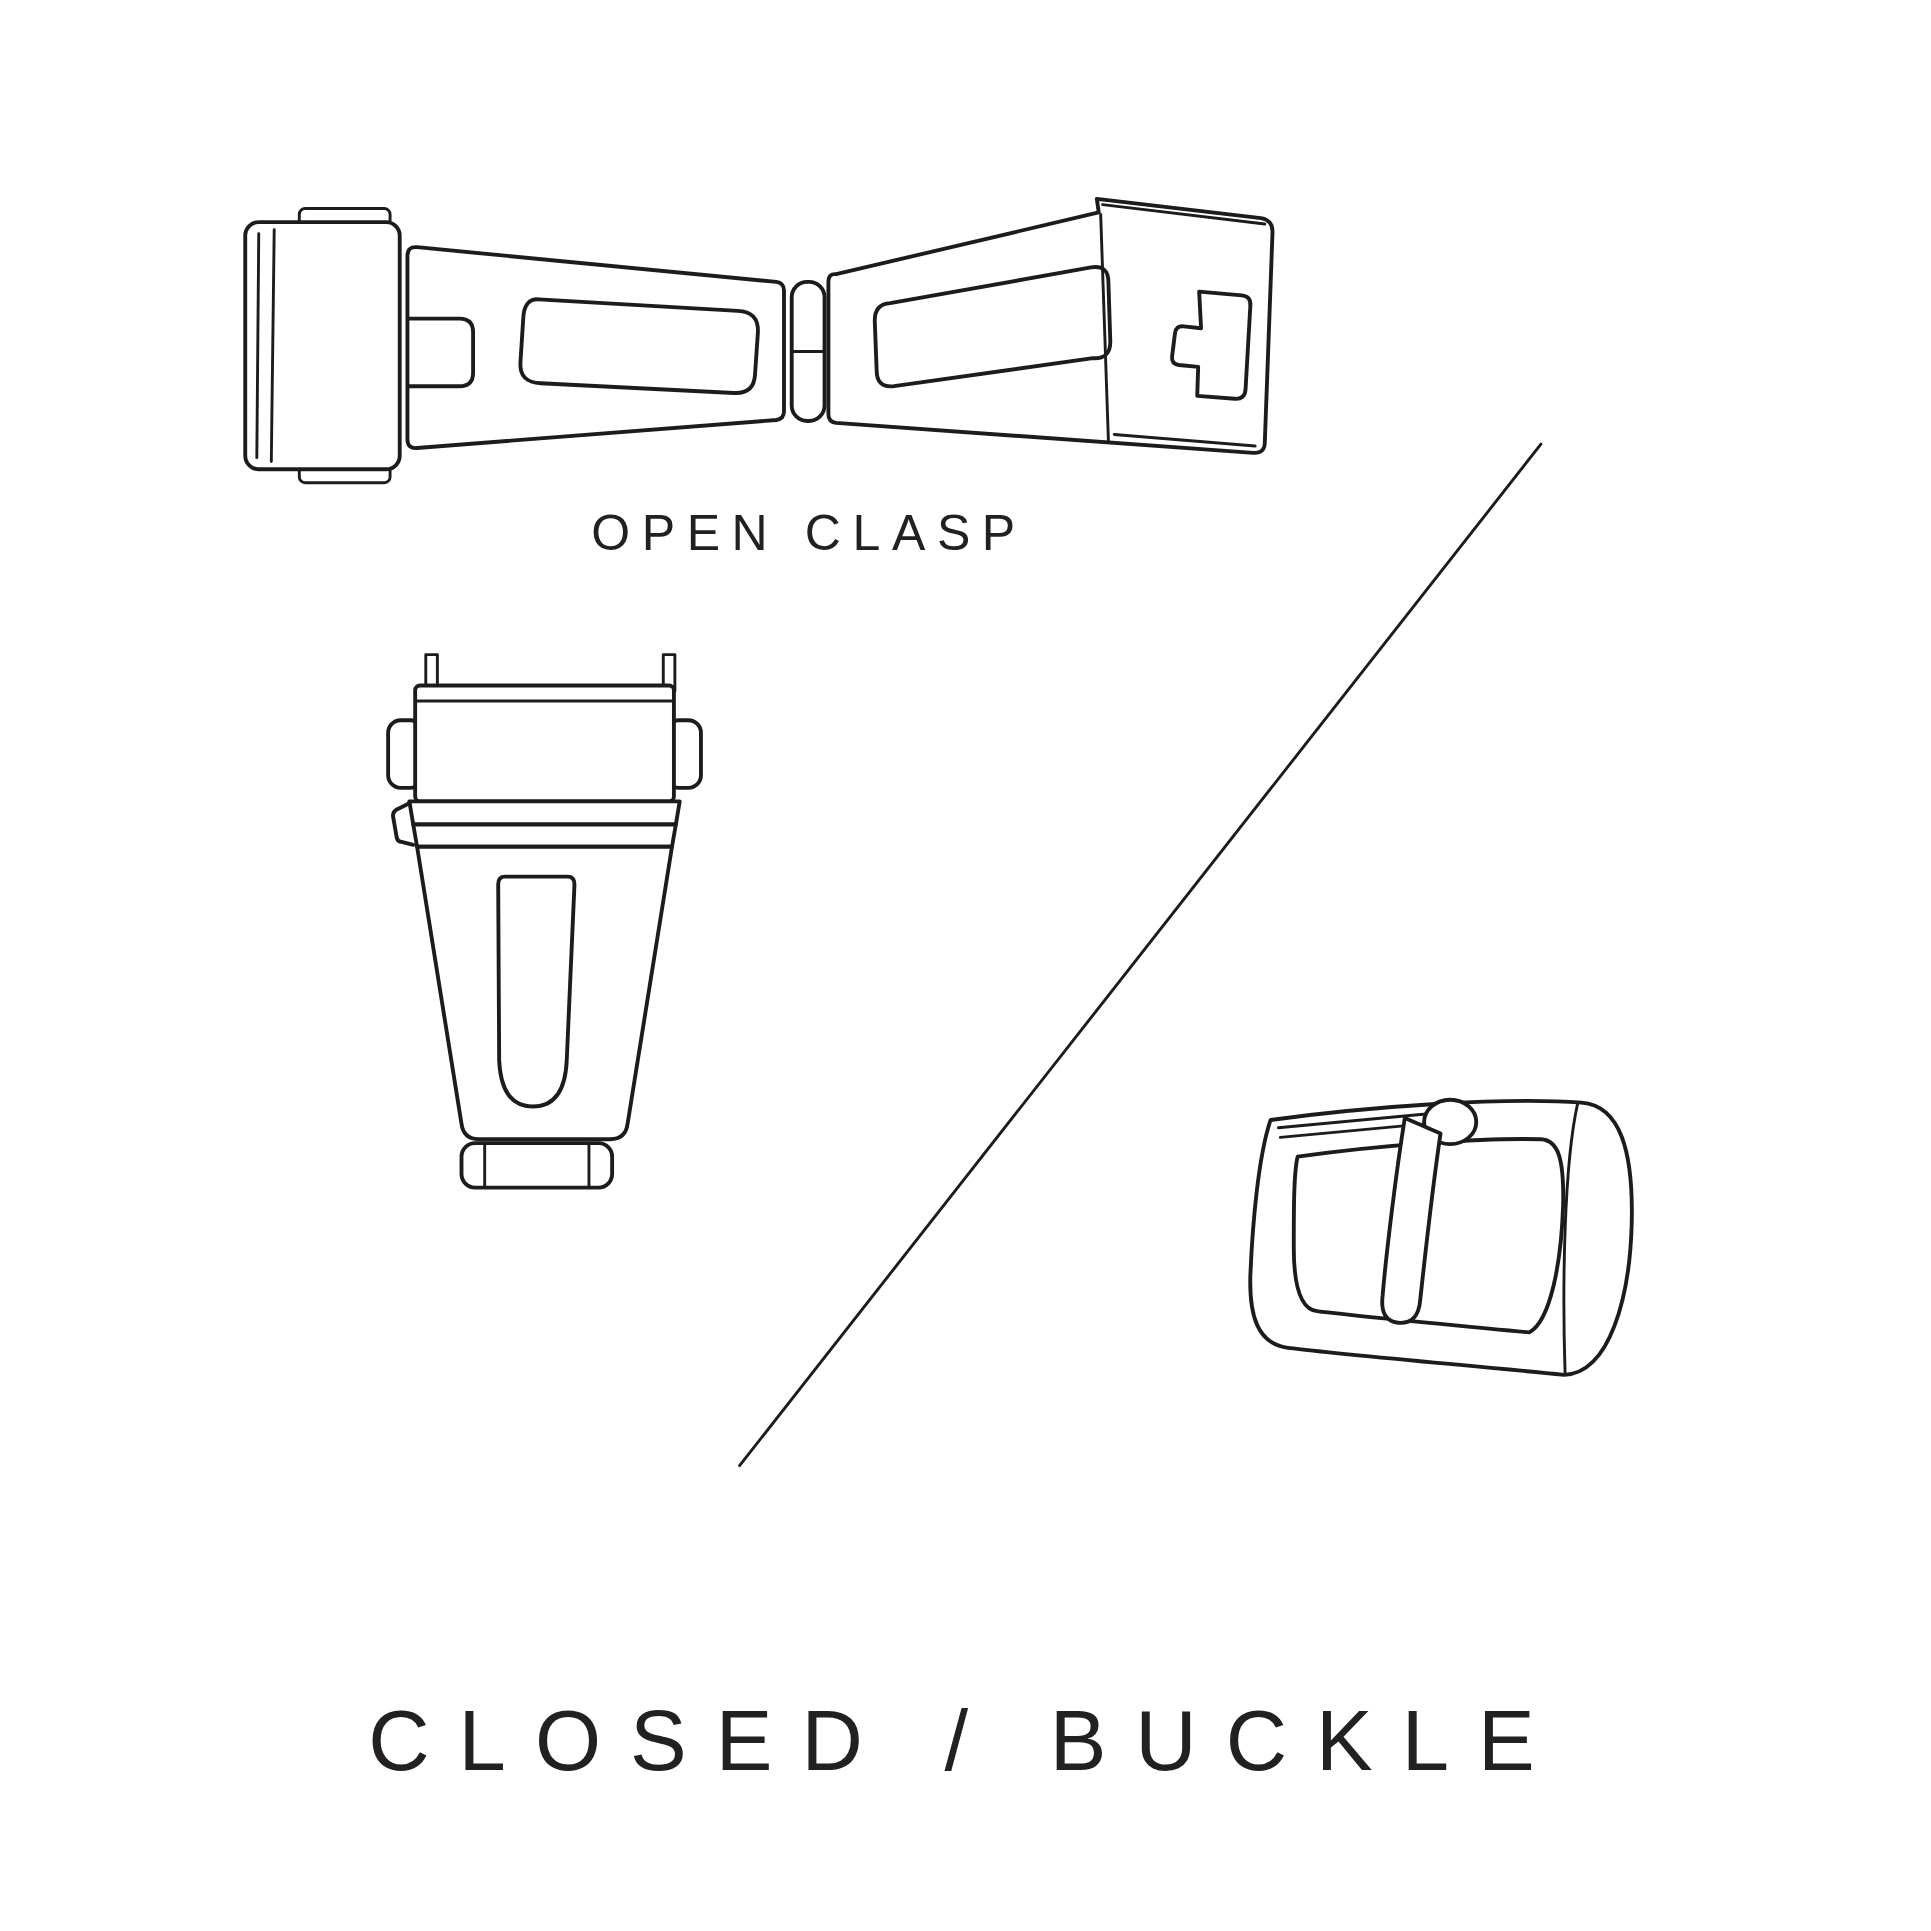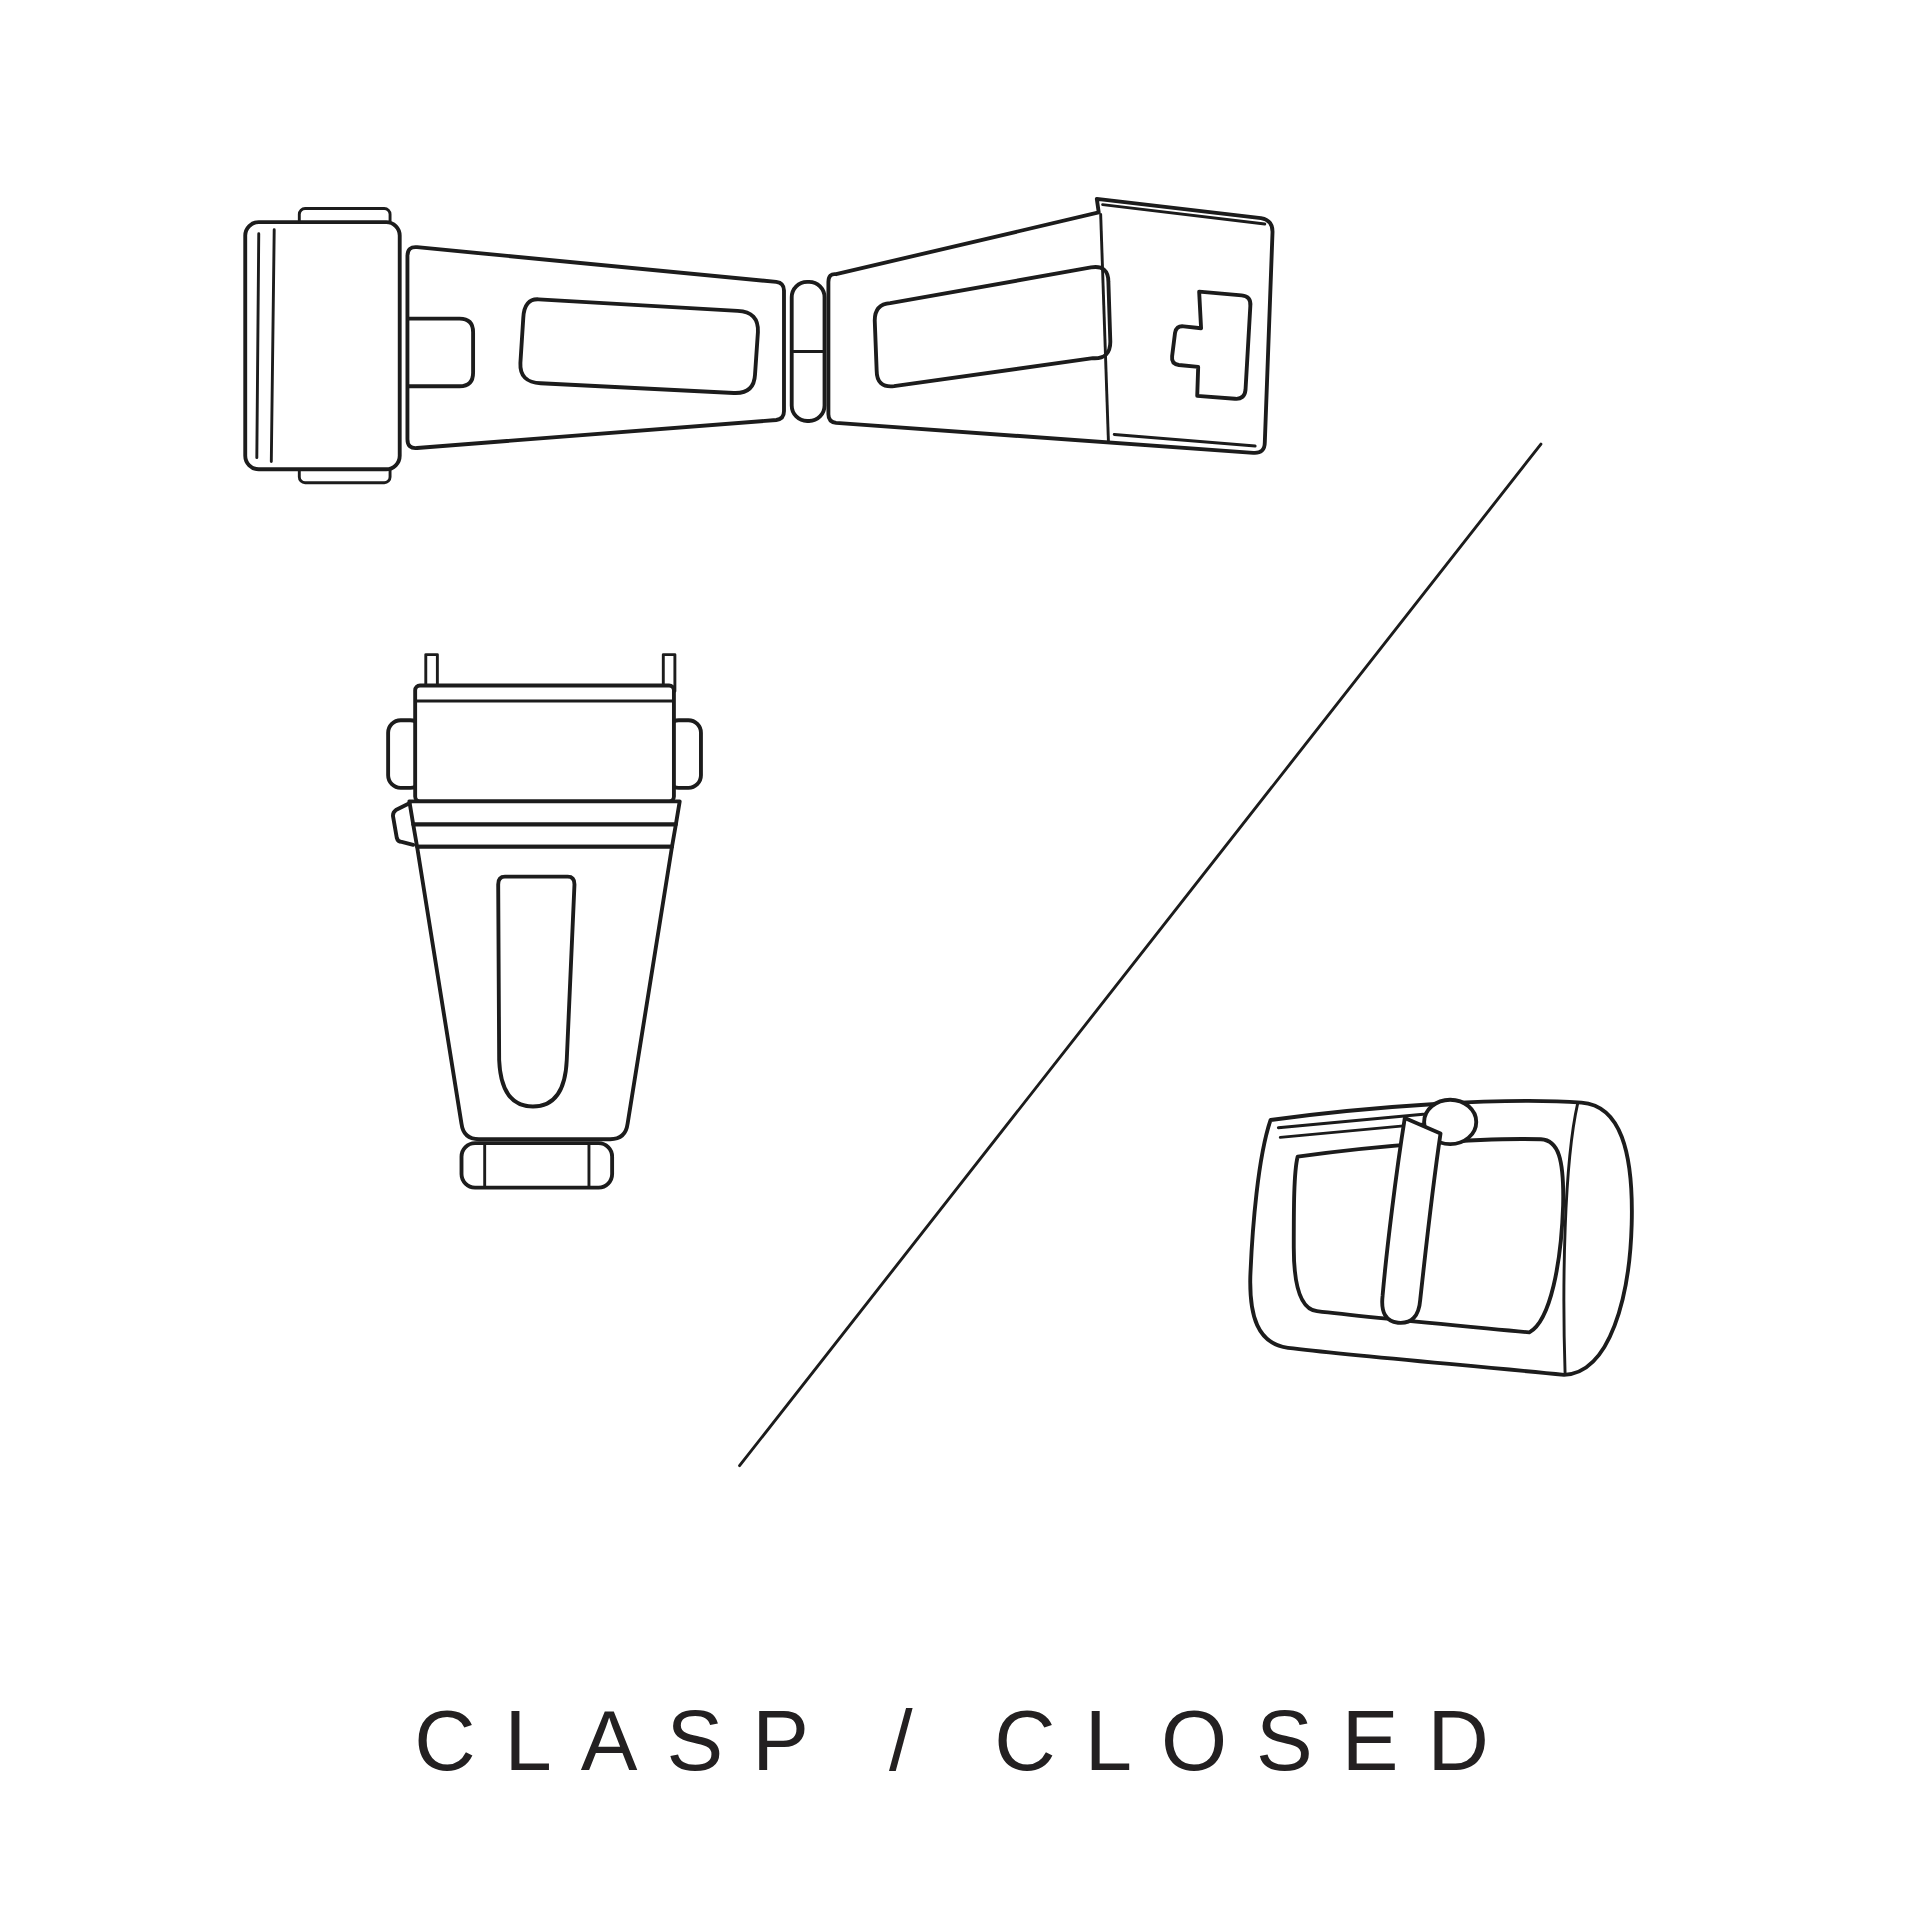--- a/index.html
+++ b/index.html
@@ -98,16 +98,17 @@
       <path class="ln ln-fill" d="M 1316 1160 C 1420 1146 1560 1136 1638 1142 C 1678 1145 1692 1192 1690 1268 C 1688 1342 1668 1422 1620 1424 C 1520 1414 1400 1404 1334 1396 C 1302 1392 1294 1362 1295 1322 C 1297 1272 1303 1198 1316 1160 Z"></path>
       <path class="ln ln-thin" d="M 1634 1143 C 1620 1205 1618 1330 1621 1422"></path>
       <path class="ln" d="M 1344 1198 C 1430 1186 1540 1178 1596 1180 C 1614 1181 1620 1200 1619 1248 C 1617 1308 1606 1368 1584 1380 C 1500 1372 1412 1364 1364 1358 C 1346 1356 1340 1330 1340 1292 C 1340 1252 1340 1214 1344 1198 Z"></path>
       <path class="ln ln-thin" d="M 1324 1168 L 1474 1154"></path>
       <path class="ln ln-thin" d="M 1326 1178 L 1476 1164"></path>
       <ellipse class="ln ln-fill" cx="1502" cy="1162" rx="27" ry="23"></ellipse>
       <path class="ln ln-fill" d="M 1455 1158 L 1492 1174 C 1484 1228 1476 1300 1471 1346 Q 1469 1372 1448 1370 Q 1429 1368 1432 1342 C 1436 1296 1446 1214 1455 1158 Z"></path>
     </g>
   </svg>
 
-  <div class="page-title">CLASP / CLOSED</div>
+  <div class="label label-open">OPEN CLASP</div>
+  <div class="page-title">CLOSED / BUCKLE</div>
 
 </div>
 
 
 </body></html>

